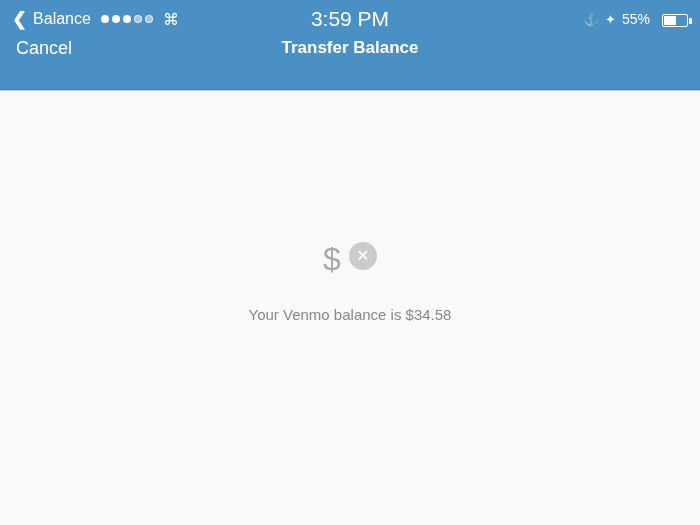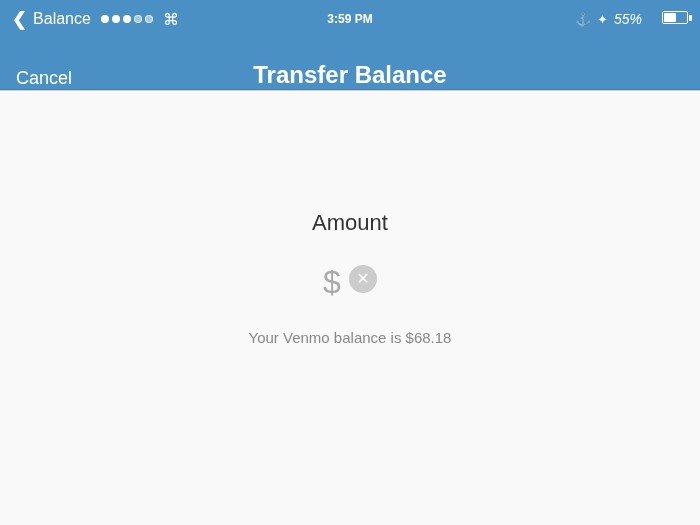--- a/index.html
+++ b/index.html
@@ -65,45 +65,44 @@
       background: rgba(255,255,255,0.5);
       border: 1px solid rgba(255,255,255,0.7);
     }
 
     .wifi-icon {
       margin-left: 4px;
       font-size: 16px;
     }
 
     .status-bar-center {
-      font-size: 12px;
-      font-weight: 700;
+      font-size: 21px;
+      font-weight: 400;
       position: absolute;
       left: 50%;
       transform: translateX(-50%);
       text-align: center;
     }
 
     .status-bar-right {
       display: flex;
       align-items: center;
       gap: 6px;
       font-size: 13px;
     }
 
     .lock-icon, .bluetooth-icon {
       font-size: 13px;
       opacity: 0.9;
     }
 
     .battery-container {
       display: flex;
-      align-items: flex-start;
-      gap: 20px;
-      font-style: italic;
+      align-items: flex-end;
+      gap: 12px;
     }
 
     .battery-percent {
       font-size: 14px;
       font-weight: 400;
     }
 
     .battery-icon {
       width: 26px;
       height: 13px;
@@ -132,38 +131,38 @@
       background: white;
       border-radius: 1px;
       width: 55%;
     }
 
     
     .nav-bar {
       background: #4a90c4;
       height: 52px;
       display: flex;
-      align-items: flex-end;
+      align-items: flex-start;
       justify-content: center;
       position: relative;
       border-bottom: 1px solid rgba(0,0,0,0.1);
     }
 
     .nav-cancel {
       position: absolute;
       left: 16px;
       color: white;
       font-size: 18px;
       font-weight: 400;
       cursor: pointer;
     }
 
     .nav-title {
       color: white;
-      font-size: 24px;
+      font-size: 17px;
       font-weight: 700;
     }
 
     
     .separator {
       height: 1px;
       background: #d0d0d0;
     }
 
     
@@ -263,21 +262,20 @@
 </div>
 
 <div class="nav-bar">
   <span class="nav-cancel">Cancel</span>
   <span class="nav-title">Transfer Balance</span>
 </div>
 
 <div class="separator"></div>
 
 <div class="main-content">
-  <div class="amount-label">Amount</div>
 
   <div class="amount-row">
     <span class="dollar-sign">$</span>
     <button class="clear-btn">✕</button>
   </div>
 
-  <div class="balance-info">Your Venmo balance is $68.18</div>
+  <div class="balance-info">Your Venmo balance is $34.58</div>
 </div>
 
 </body></html>

